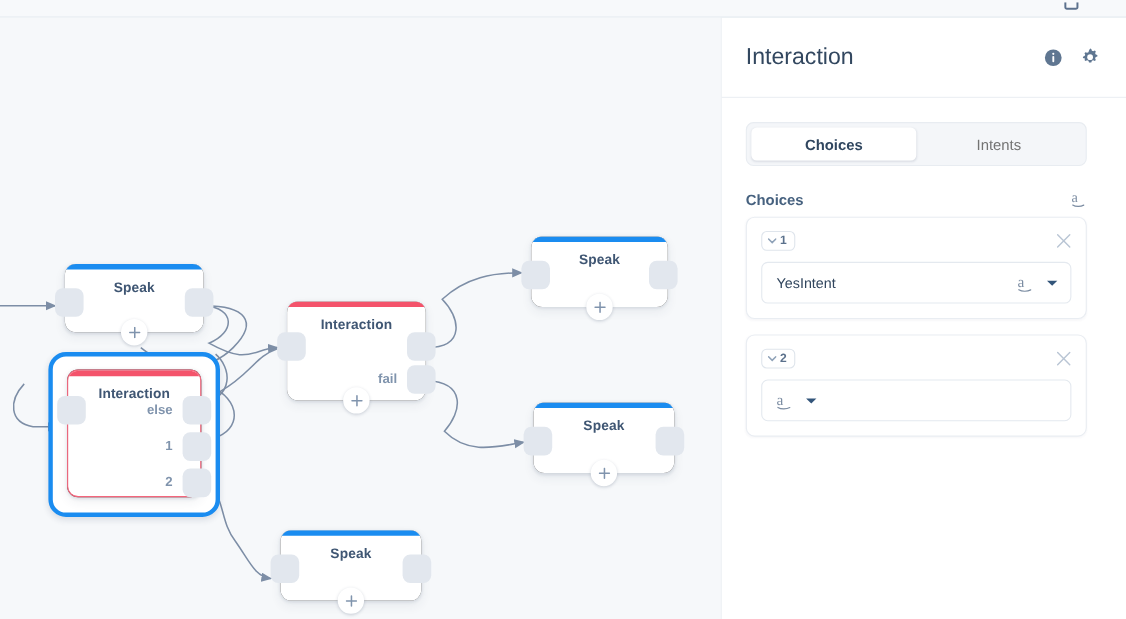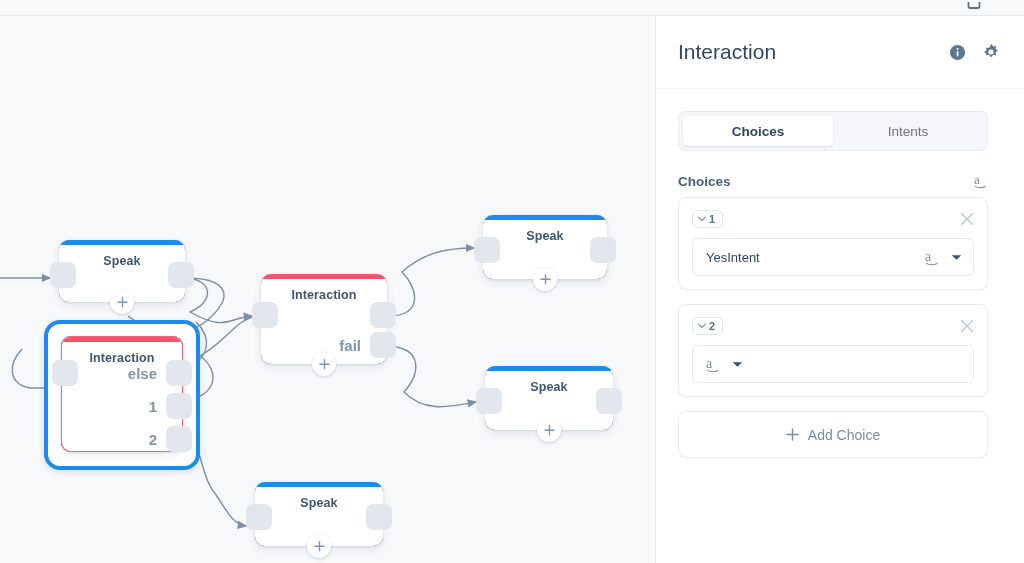--- a/index.html
+++ b/index.html
@@ -64,21 +64,21 @@
     position: absolute;
     width: 26px; height: 26px;
     background: #e2e7ee;
     border-radius: 7px;
   }
   .port.in  { left: -9px; border-radius: 7px; }
   .port.out { right: -9px; border-radius: 7px; }
 
   .port-label {
     position: absolute; right: 26px;
-    font-size: 15px; color: #8094ad; font-weight: 600;
+    font-size: 12px; color: #8094ad; font-weight: 600;
     text-align: right; white-space: nowrap;
   }
 
   .plus-btn {
     position: absolute;
     width: 24px; height: 24px;
     left: 50%; transform: translateX(-50%);
     bottom: -12px;
     background: #fff;
     border-radius: 50%;
@@ -421,23 +421,17 @@
               </svg>
             </div>
             <div class="caret">
               <svg width="11" height="7" viewBox="0 0 11 7">
                   <path d="M0.8 1.2L5.5 5.8 10.2 1.2z" fill="#33557a"></path>
                 </svg>
             </div>
           </div>
         </div>
 
-        <div class="add-choice">
-          <svg width="13" height="13" viewBox="0 0 13 13">
-              <path d="M6.5 1v11M1 6.5h11" stroke="currentColor" stroke-width="1.4" stroke-linecap="round"></path>
-            </svg>
-          <span>Add Choice</span>
-        </div>
 
       </div>
     </div>
   </div>
 </div>
 
 </body></html>

